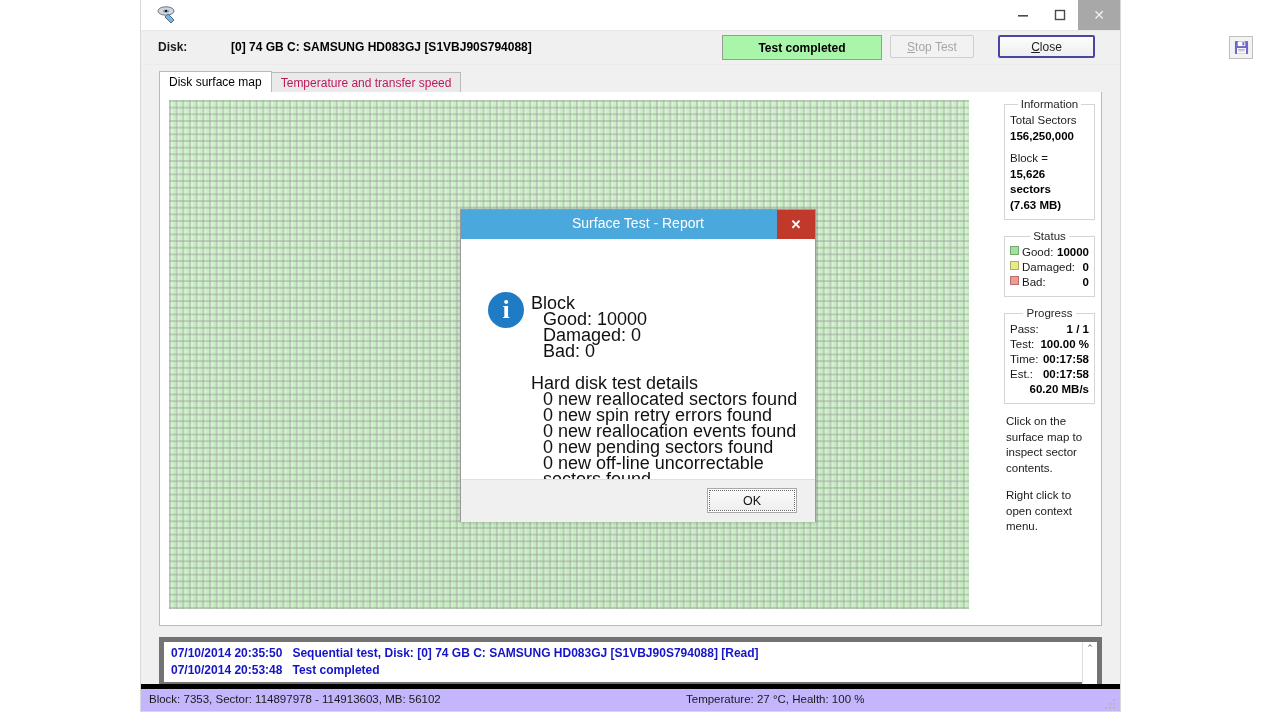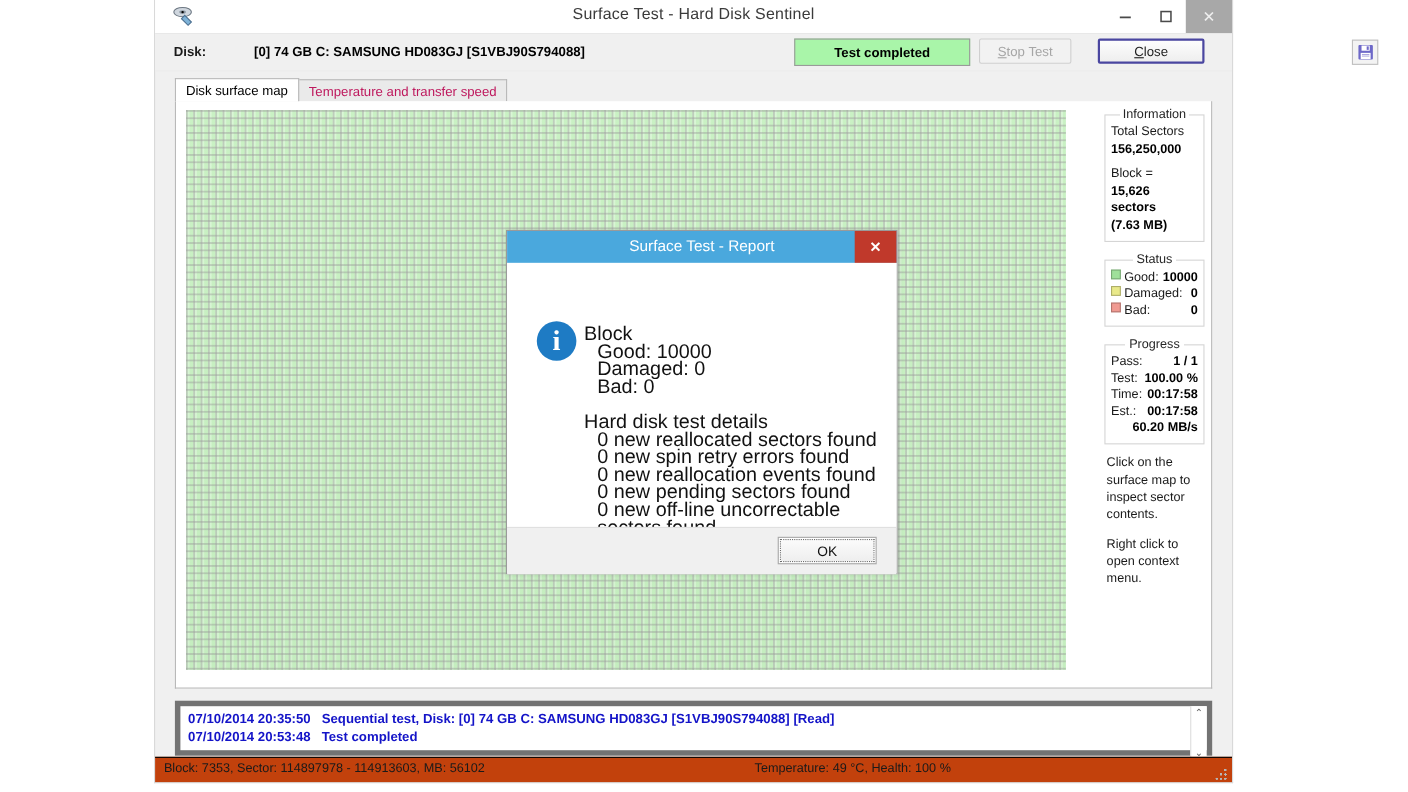--- a/index.html
+++ b/index.html
@@ -138,21 +138,21 @@
     position:absolute;right:0;top:0;width:15px;height:48px;
     background:#ffffff;border-left:1px solid #dcdcdc;
     display:flex;flex-direction:column;justify-content:space-between;align-items:center;
     padding:1px 0;box-sizing:border-box;
   }
   .arrow{font-size:9px;color:#606060;line-height:10px;}
 
   
   .statusbar{
     position:absolute;left:0;bottom:0;width:979px;height:22px;
-    background:#c2410c;border-top:1px solid #000000;
+    background:#c4b5fd;border-top:5px solid #000000;
   }
   .sb-left{position:absolute;left:8px;top:4px;font-size:11.5px;color:#1a1a1a;}
   .sb-right{position:absolute;left:545px;top:4px;font-size:11.5px;color:#1a1a1a;}
   .grip{
     position:absolute;right:3px;bottom:2px;width:12px;height:12px;
     background-image:
       radial-gradient(circle at 9px 3px,#b6b6b6 1px,transparent 1.2px),
       radial-gradient(circle at 9px 7px,#b6b6b6 1px,transparent 1.2px),
       radial-gradient(circle at 5px 7px,#b6b6b6 1px,transparent 1.2px),
       radial-gradient(circle at 9px 11px,#b6b6b6 1px,transparent 1.2px),
@@ -210,21 +210,20 @@
 
     <div class="titlebar">
       <div class="app-icon">
         <svg width="24" height="24" viewBox="0 0 24 24">
           <ellipse cx="11" cy="8" rx="8" ry="4.2" fill="#cfd6de" stroke="#6d7883" stroke-width="1"></ellipse>
           <ellipse cx="11" cy="8" rx="3" ry="1.6" fill="#8b95a0"></ellipse>
           <path d="M13 11 L19 17 L16 20 L10 14 Z" fill="#7fb3d8" stroke="#4a6f90" stroke-width="1"></path>
           <circle cx="11" cy="8" r="1.1" fill="#3c4busd"></circle>
         </svg>
       </div>
-      <div class="title-text">Surface Test - Hard Disk Sentinel</div>
       <div class="win-btns">
         <div class="win-btn">
           <svg width="12" height="12" viewBox="0 0 12 12">
               <rect x="1" y="6" width="10" height="1.6" fill="#4a4a4a"></rect>
             </svg>
         </div>
         <div class="win-btn">
           <svg width="12" height="12" viewBox="0 0 12 12">
               <rect x="1.5" y="1.5" width="9" height="9" fill="none" stroke="#4a4a4a" stroke-width="1.4"></rect>
             </svg>
@@ -338,21 +337,21 @@
         <span class="tstamp">07/10/2014  20:53:48</span><span class="msg">Test completed</span>
       </div>
       <div class="log-scroll">
         <div class="arrow">⌃</div>
         <div class="arrow">⌄</div>
       </div>
     </div>
 
     <div class="statusbar">
       <div class="sb-left">Block: 7353, Sector: 114897978 - 114913603, MB: 56102</div>
-      <div class="sb-right">Temperature: 49  °C,  Health: 100 %</div>
+      <div class="sb-right">Temperature: 27  °C,  Health: 100 %</div>
       <div class="grip"></div>
     </div>
   </div>
 
   <div class="dialog">
     <div class="dlg-title">
       <div class="dlg-title-text">Surface Test - Report</div>
       <div class="dlg-close">✕</div>
     </div>
     <div class="dlg-body">

